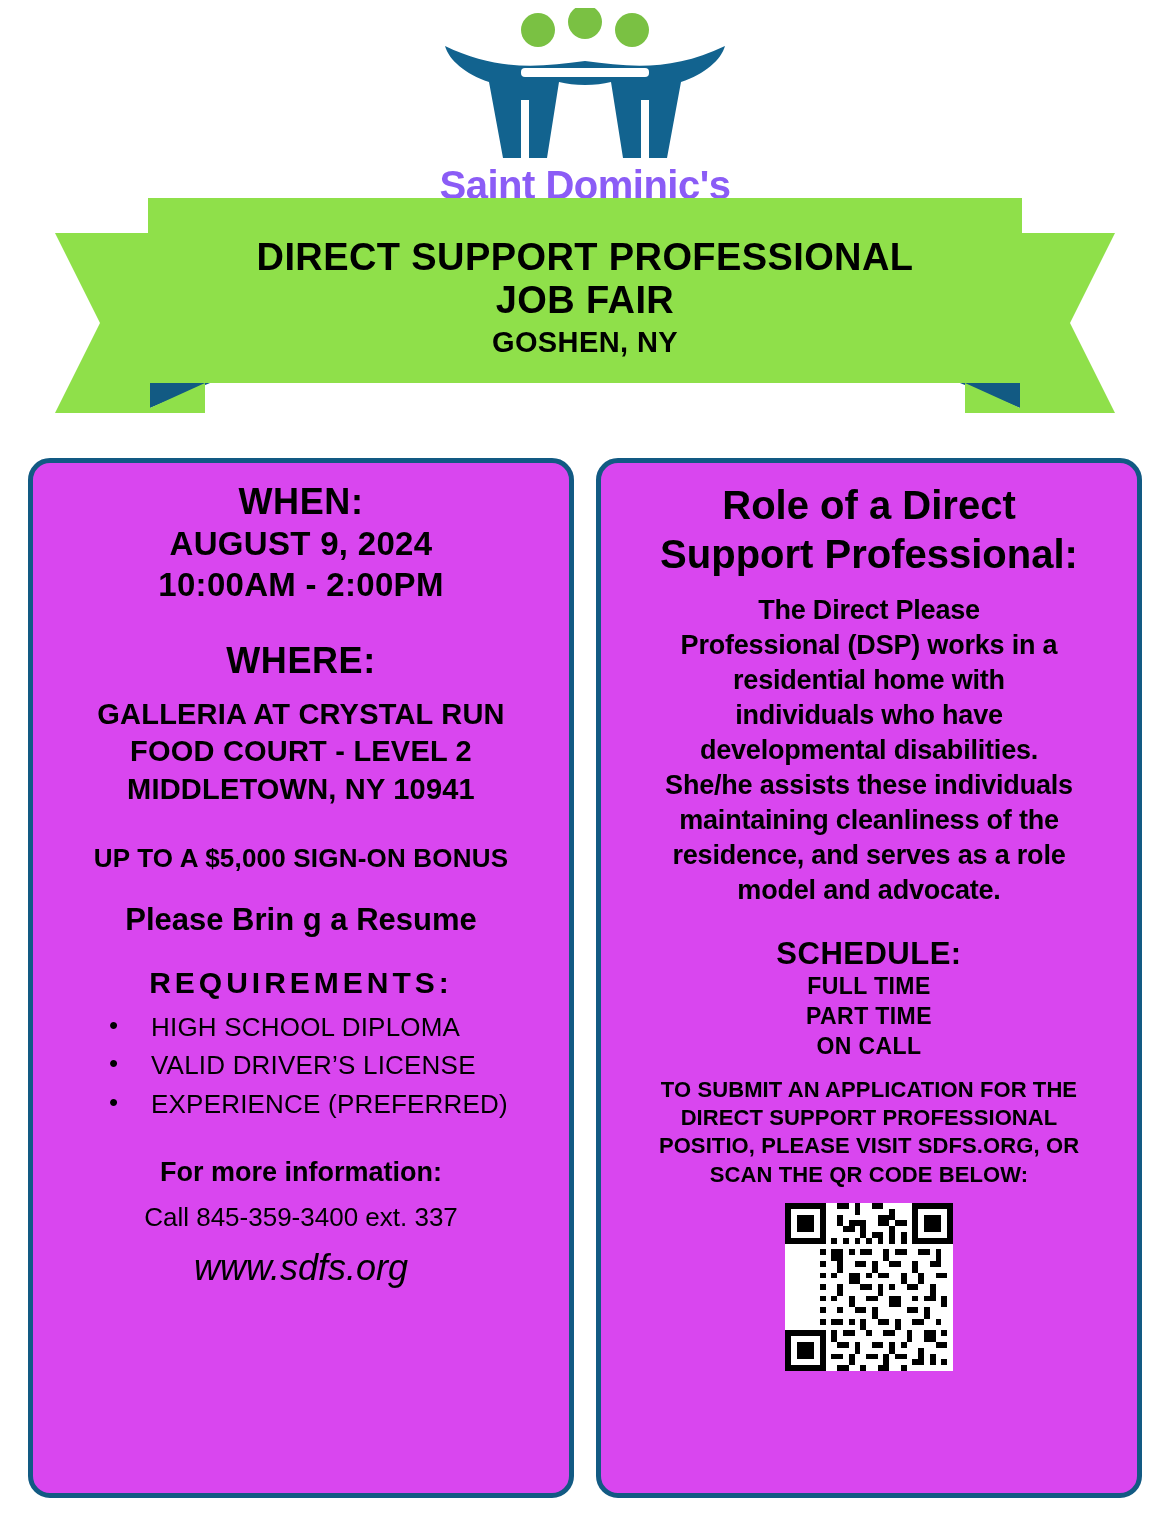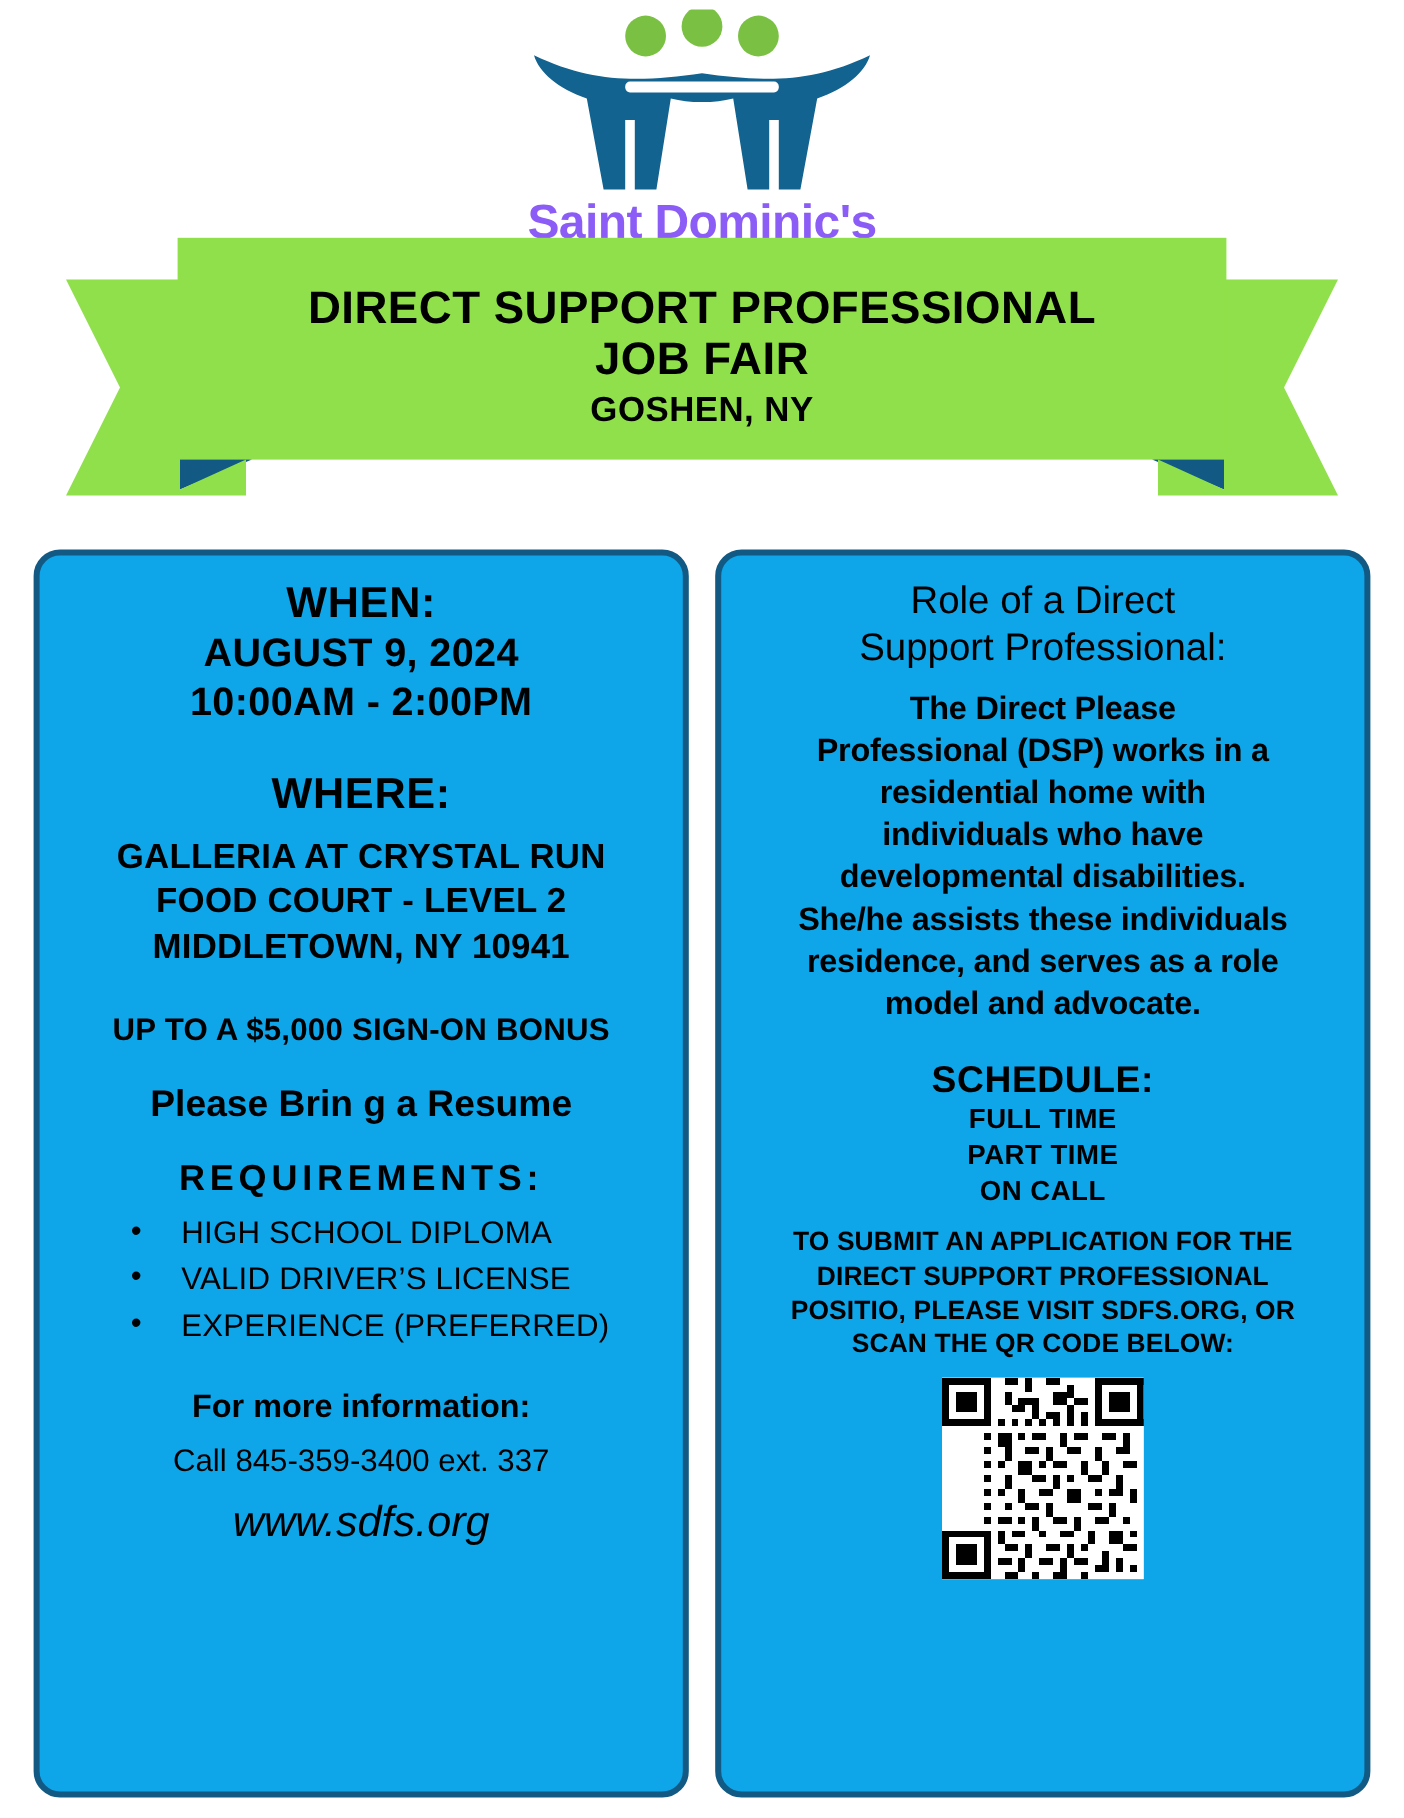--- a/index.html
+++ b/index.html
@@ -77,21 +77,21 @@
     letter-spacing: 0.4px;
     margin-top: 4px;
   }
 
   
   .card {
     position: absolute;
     border: 5px solid #125a83;
     border-radius: 22px;
     box-sizing: border-box;
-    background: #0ea5e9;
+    background: #d946ef;
   }
   #left-card {
     left: 28px;
     top: 458px;
     width: 546px;
     height: 1040px;
     padding: 18px 14px;
   }
   #right-card {
     left: 596px;
@@ -167,22 +167,22 @@
     font-weight: 400;
   }
   .website {
     font-size: 36px;
     font-style: italic;
     font-weight: 400;
   }
 
   
   .role-title {
-    font-size: 32px;
-    font-weight: 400;
+    font-size: 40px;
+    font-weight: 700;
     line-height: 1.22;
   }
   .role-body {
     font-size: 27px;
     font-weight: 700;
     line-height: 1.3;
     letter-spacing: -0.2px;
   }
   .schedule-title {
     font-size: 31px;
@@ -295,20 +295,21 @@
   <div class="ctr role-title">Support Professional:</div>
 
   <div class="spacer-xs"></div>
 
   <div class="ctr role-body">The Direct Please</div>
   <div class="ctr role-body">Professional (DSP) works in a</div>
   <div class="ctr role-body">residential home with</div>
   <div class="ctr role-body">individuals who have</div>
   <div class="ctr role-body">developmental disabilities.</div>
   <div class="ctr role-body">She/he assists these individuals</div>
+  <div class="ctr role-body">maintaining cleanliness of the</div>
   <div class="ctr role-body">residence, and serves as a role</div>
   <div class="ctr role-body">model and advocate.</div>
 
   <div class="spacer-sm"></div>
 
   <div class="ctr schedule-title">SCHEDULE:</div>
   <div class="ctr schedule-items">FULL TIME</div>
   <div class="ctr schedule-items">PART TIME</div>
   <div class="ctr schedule-items">ON CALL</div>
 

